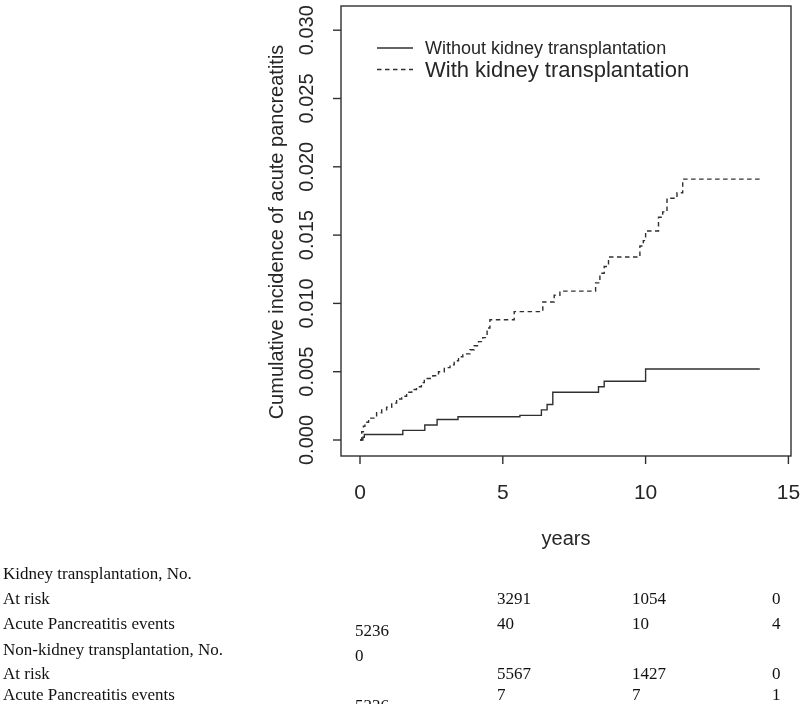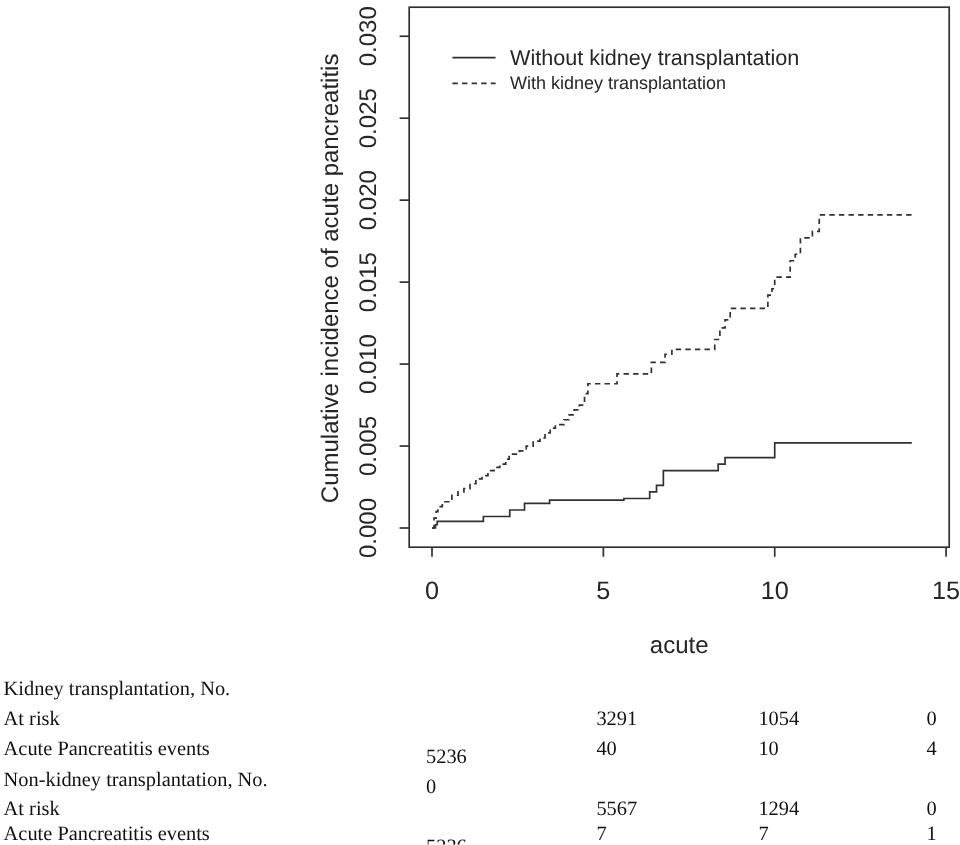--- a/index.html
+++ b/index.html
@@ -5,21 +5,21 @@
   html,body{margin:0;padding:0;background:#fff;}
   #stage{position:relative;width:800px;height:704px;background:#ffffff;overflow:hidden;
          font-family:"Liberation Sans", sans-serif;color:#222;}
   #plot-svg{position:absolute;left:0;top:0;}
   .abs{position:absolute;}
   .axis-title{font-size:20px;color:#262626;}
   #x-title{left:341px;top:527px;width:450px;text-align:center;}
   #y-title{left:52px;top:220px;width:450px;height:24px;text-align:center;
            transform:rotate(-90deg);}
   #legend-label-0{left:425px;top:38px;height:20px;line-height:20px;font-size:18px;color:#262626;}
-  #legend-label-1{left:425px;top:60px;height:20px;line-height:20px;font-size:15px;color:#262626;}
+  #legend-label-1{left:425px;top:60px;height:20px;line-height:20px;font-size:22px;color:#262626;}
   #annotation{left:394px;top:107px;font-size:19px;color:#262626;}
   .trow{position:absolute;left:0;width:800px;height:22px;font-family:"Liberation Serif", serif;
         font-size:17px;color:#111;}
   .trow span{position:absolute;white-space:nowrap;}
   .c-label{left:3px;}
   .c0{left:355px;margin-top:32px;} .c1{left:497px;} .c2{left:632px;} .c3{left:772px;}
 </style>
 </head>
 <body>
 
@@ -50,21 +50,21 @@
       <line x1="333" y1="30.19999999999999" x2="341" y2="30.19999999999999" stroke="#303030" stroke-width="1.4"></line>
       <text x="313" y="30.19999999999999" text-anchor="middle" fill="#262626" font-size="20px" font-family="&quot;Liberation Sans&quot;, sans-serif" transform="rotate(-90 313 30.19999999999999)">0.030</text>
       <path d="M360.0 440.0H362.9V437.3H364.3V434.5H402.8V430.4H424.8V425.0H437.1V419.5H458.0V416.8H519.9V415.4H541.4V409.9H547.1V404.5H552.8V392.2H598.5V386.7H604.2V381.3H645.6V369.0H759.8V369.0" fill="none" stroke="#303030" stroke-width="1.4"></path>
       <line x1="377" y1="48" x2="413" y2="48" stroke="#303030" stroke-width="1.4"></line>
       <path d="M360.0 440.0H361.7V431.8H363.4V426.3H364.9V422.2H368.6V418.1H376.6V412.7H381.7V409.9H386.6V407.2H391.7V403.1H396.6V399.0H401.7V396.3H406.6V392.2H411.7V389.5H416.5V386.7H421.4V382.6H424.3V378.5H432.8V375.8H438.5V371.7H444.3V367.6H450.0V364.9H454.2V360.8H458.5V356.7H462.8V353.9H470.0V349.8H474.2V345.7H478.5V341.6H482.8V337.6H487.1V328.0H489.9V319.8H514.2V311.6H542.8V302.0H554.2V295.2H559.9V291.1H595.6V282.9H599.9V273.3H604.2V266.5H608.5V257.0H639.9V246.0H643.3V240.6H645.6V231.0H658.5V217.3H662.7V211.9H667.0V198.2H677.0V192.8H682.7V179.1H759.8V179.1" fill="none" stroke="#303030" stroke-width="1.4" stroke-dasharray="4.5,3.5"></path>
       <line x1="377" y1="69.5" x2="413" y2="69.5" stroke="#303030" stroke-width="1.4" stroke-dasharray="4.5,3.5"></line>
     </svg>
 
   <div class="abs axis-title" id="y-title">Cumulative incidence of acute pancreatitis</div>
 
-  <div class="abs axis-title" id="x-title">acute</div>
+  <div class="abs axis-title" id="x-title">years</div>
 
   <div class="abs" id="legend-label-0">Without kidney transplantation</div>
 
   <div class="abs" id="legend-label-1">With kidney transplantation</div>
 
 
   <div>
     <div class="trow" style="top:564px">
       <span class="c-label">Kidney transplantation, No.</span>
     </div>
@@ -82,21 +82,21 @@
       <span class="c2">10</span>
       <span class="c3">4</span>
     </div>
     <div class="trow" style="top:640px">
       <span class="c-label">Non-kidney transplantation, No.</span>
     </div>
     <div class="trow" style="top:664px">
       <span class="c-label">At risk</span>
       <span class="c0">5236</span>
       <span class="c1">5567</span>
-      <span class="c2">1294</span>
+      <span class="c2">1427</span>
       <span class="c3">0</span>
     </div>
     <div class="trow" style="top:685px">
       <span class="c-label">Acute Pancreatitis events</span>
       <span class="c0">0</span>
       <span class="c1">7</span>
       <span class="c2">7</span>
       <span class="c3">1</span>
     </div>
   </div>

